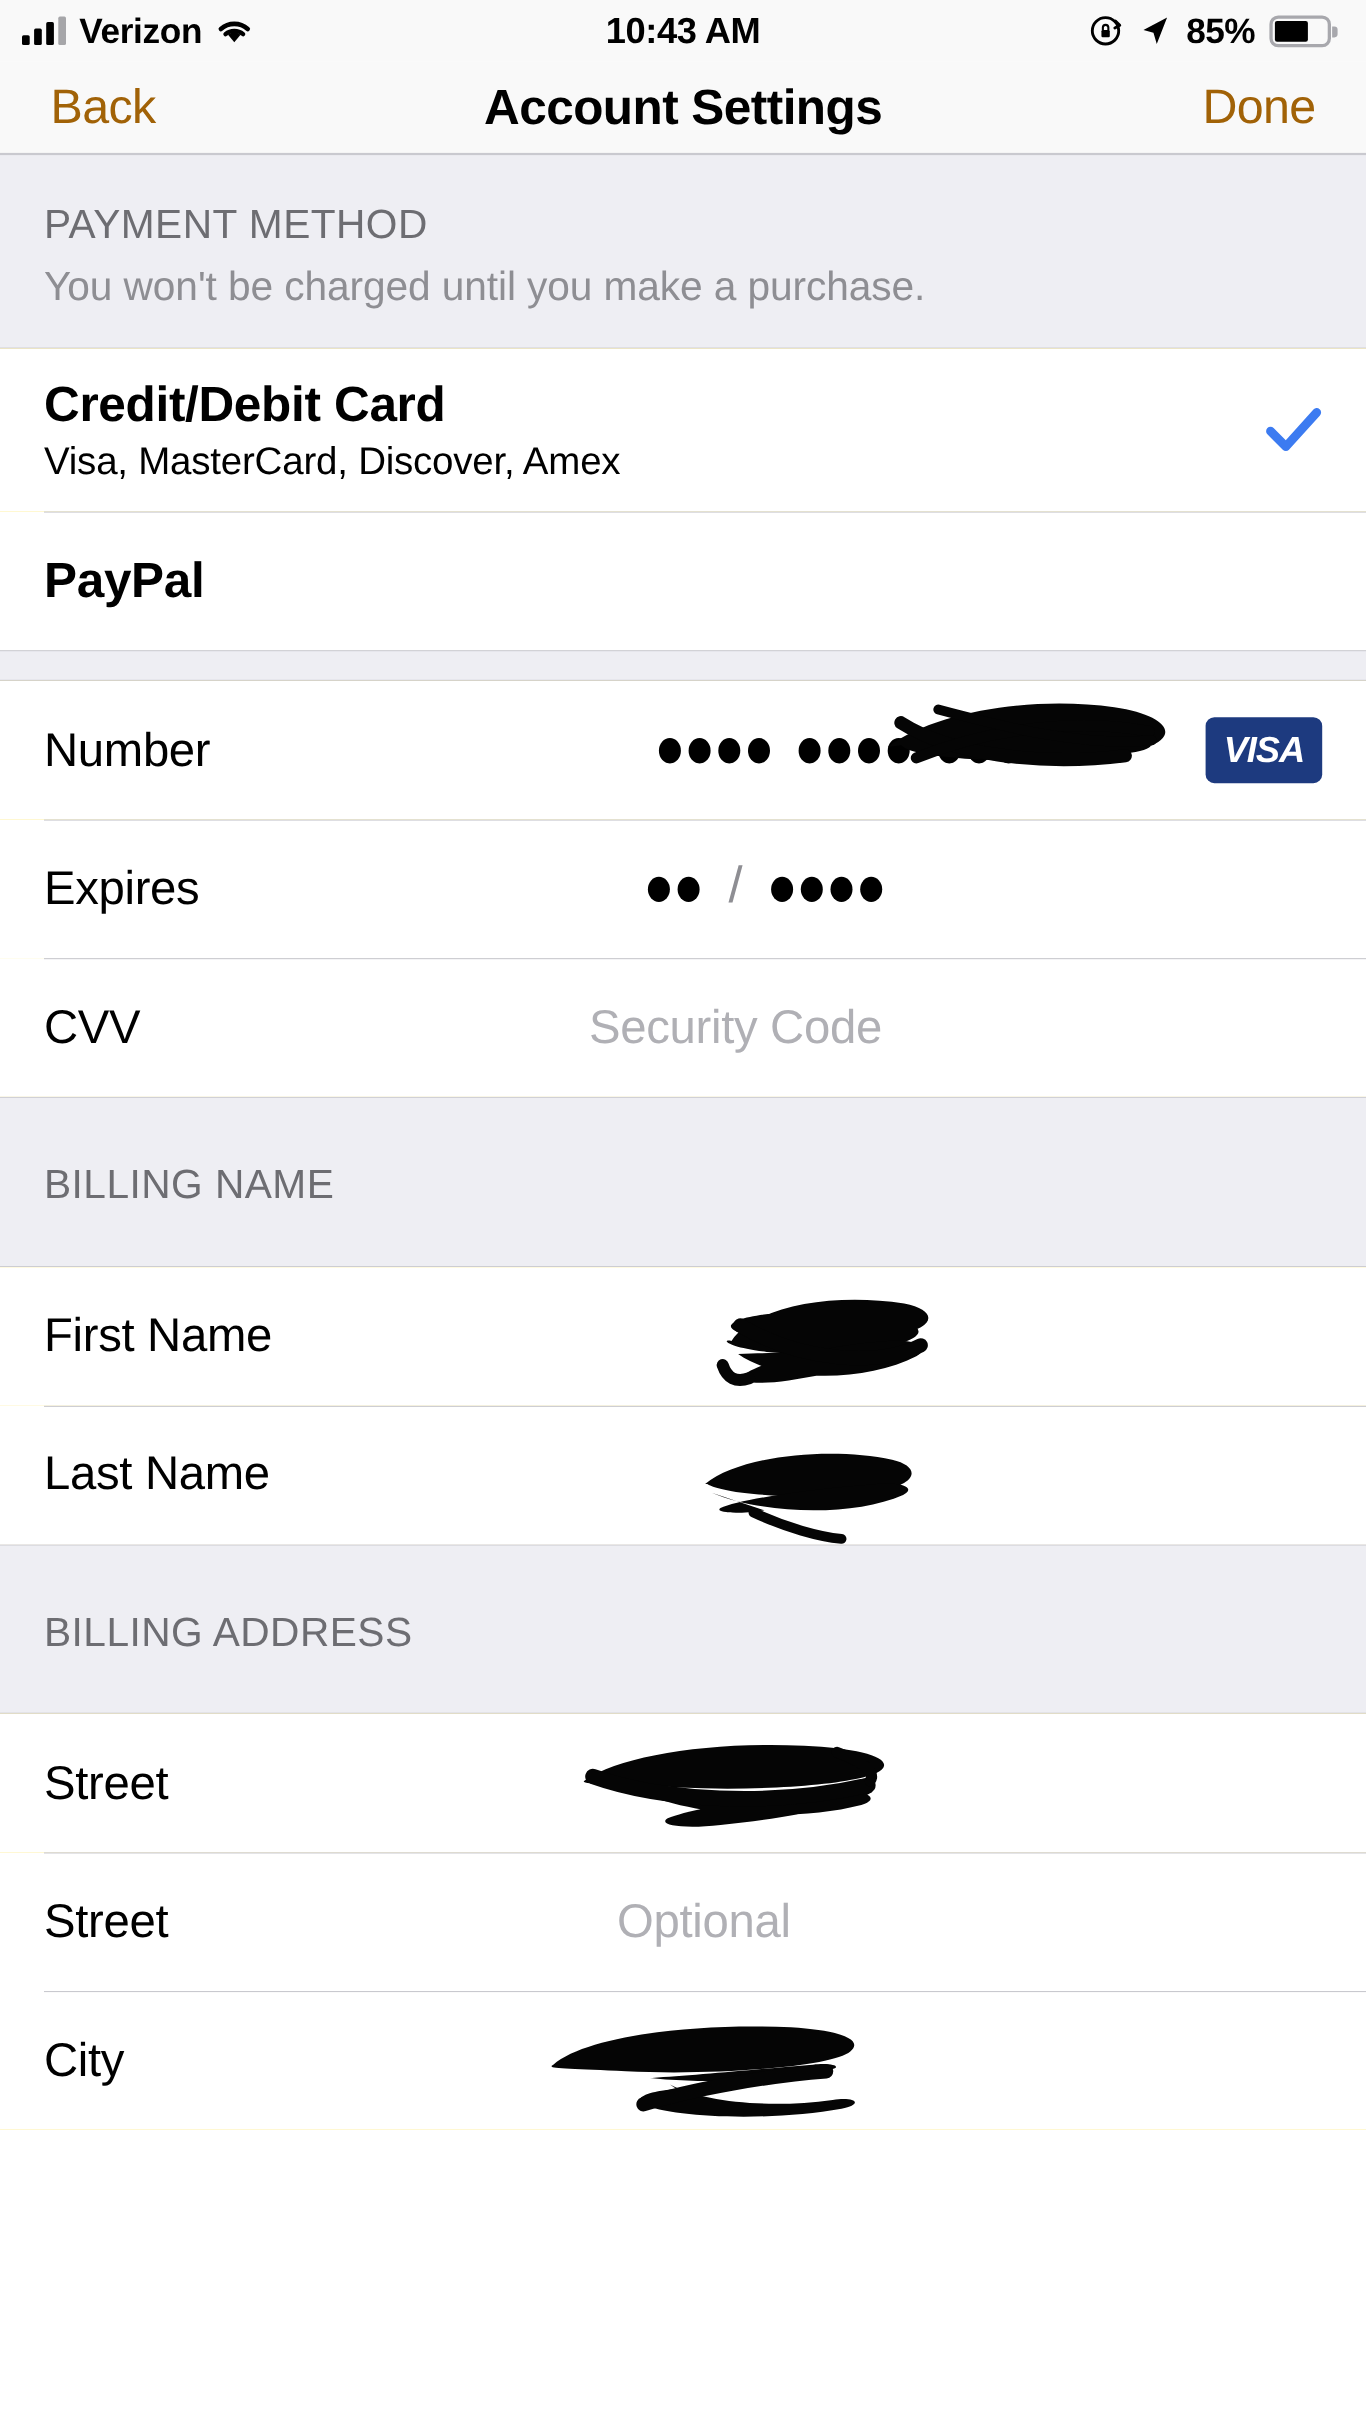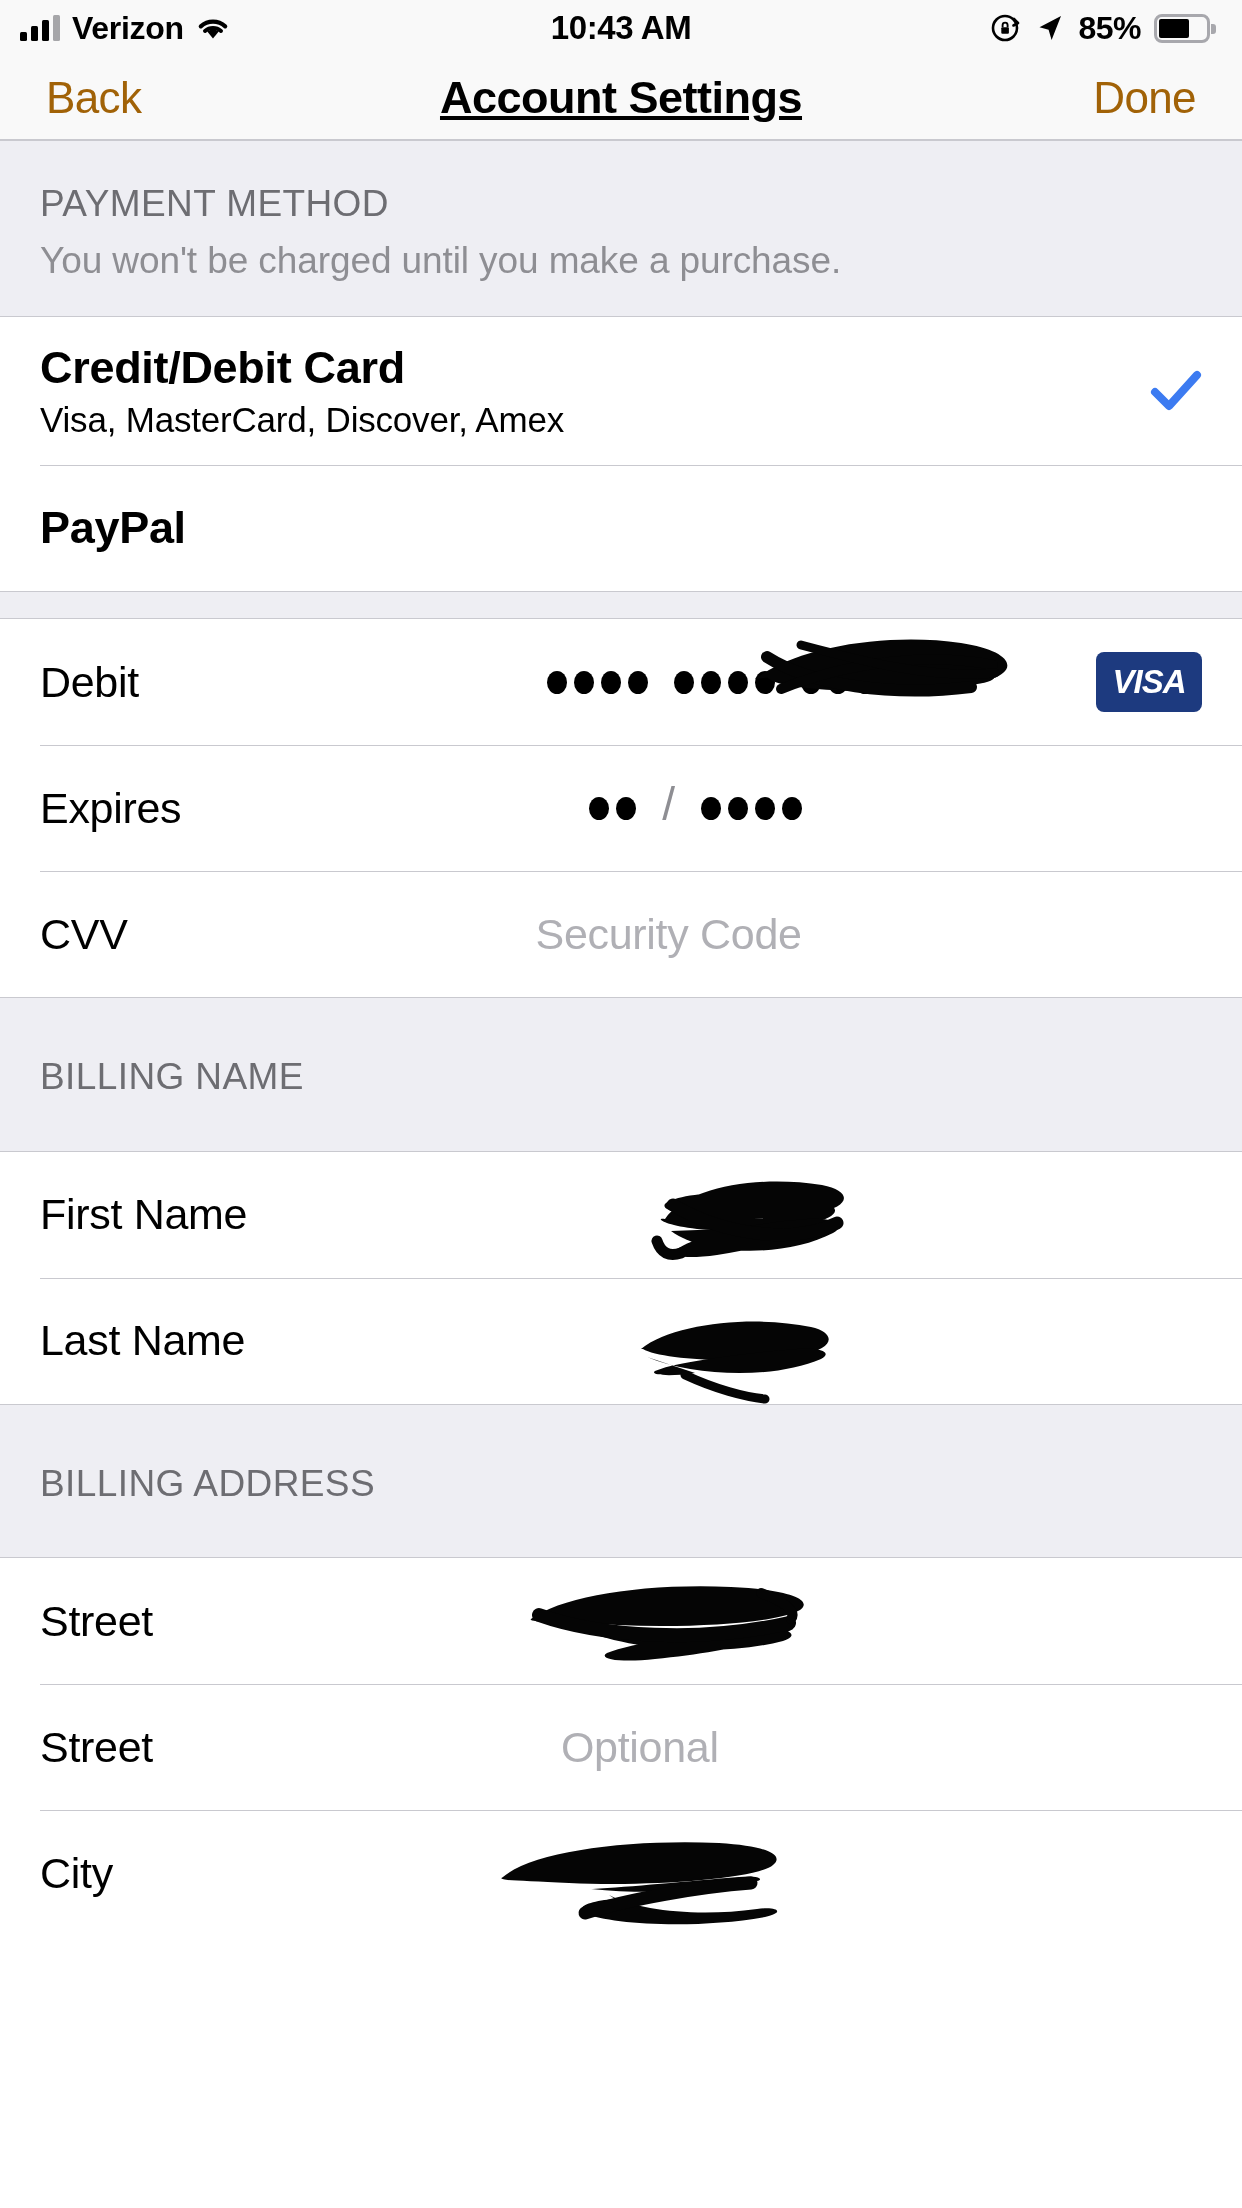--- a/index.html
+++ b/index.html
@@ -64,21 +64,20 @@
   }
   .nav-btn{
     font-size:44px; color:#a16207; letter-spacing:-0.6px;
     background:none; border:none; font-family:inherit; cursor:pointer;
     white-space:nowrap;
   }
   .nav-title{
     position:absolute; left:0; right:0; text-align:center;
     font-size:45px; font-weight:bold; color:#000; letter-spacing:-0.5px;
     pointer-events:none;
-    text-decoration:underline;
   }
 
   
   .group-header{
     background:#eeeef3;
     border-top:1px solid #c9c9cf;
     border-bottom:1px solid #c9c9cf;
     padding:42px 40px 34px 40px;
   }
   .group-header.tall{ padding:58px 40px 52px 40px; }
@@ -241,21 +240,21 @@
       <span class="row-label bold">PayPal</span>
     </div>
 
   </div>
 
   <div class="spacer-band"></div>
 
   <div class="list">
 
     <div class="row">
-      <span class="row-label">Debit</span>
+      <span class="row-label">Number</span>
       <div class="row-value">
         <span class="dots">
           <span class="dotgrp">
               <i class="dot"></i>
               <i class="dot"></i>
               <i class="dot"></i>
               <i class="dot"></i>
             </span>
           <span class="dot-gap"></span>
           <span class="dotgrp">

